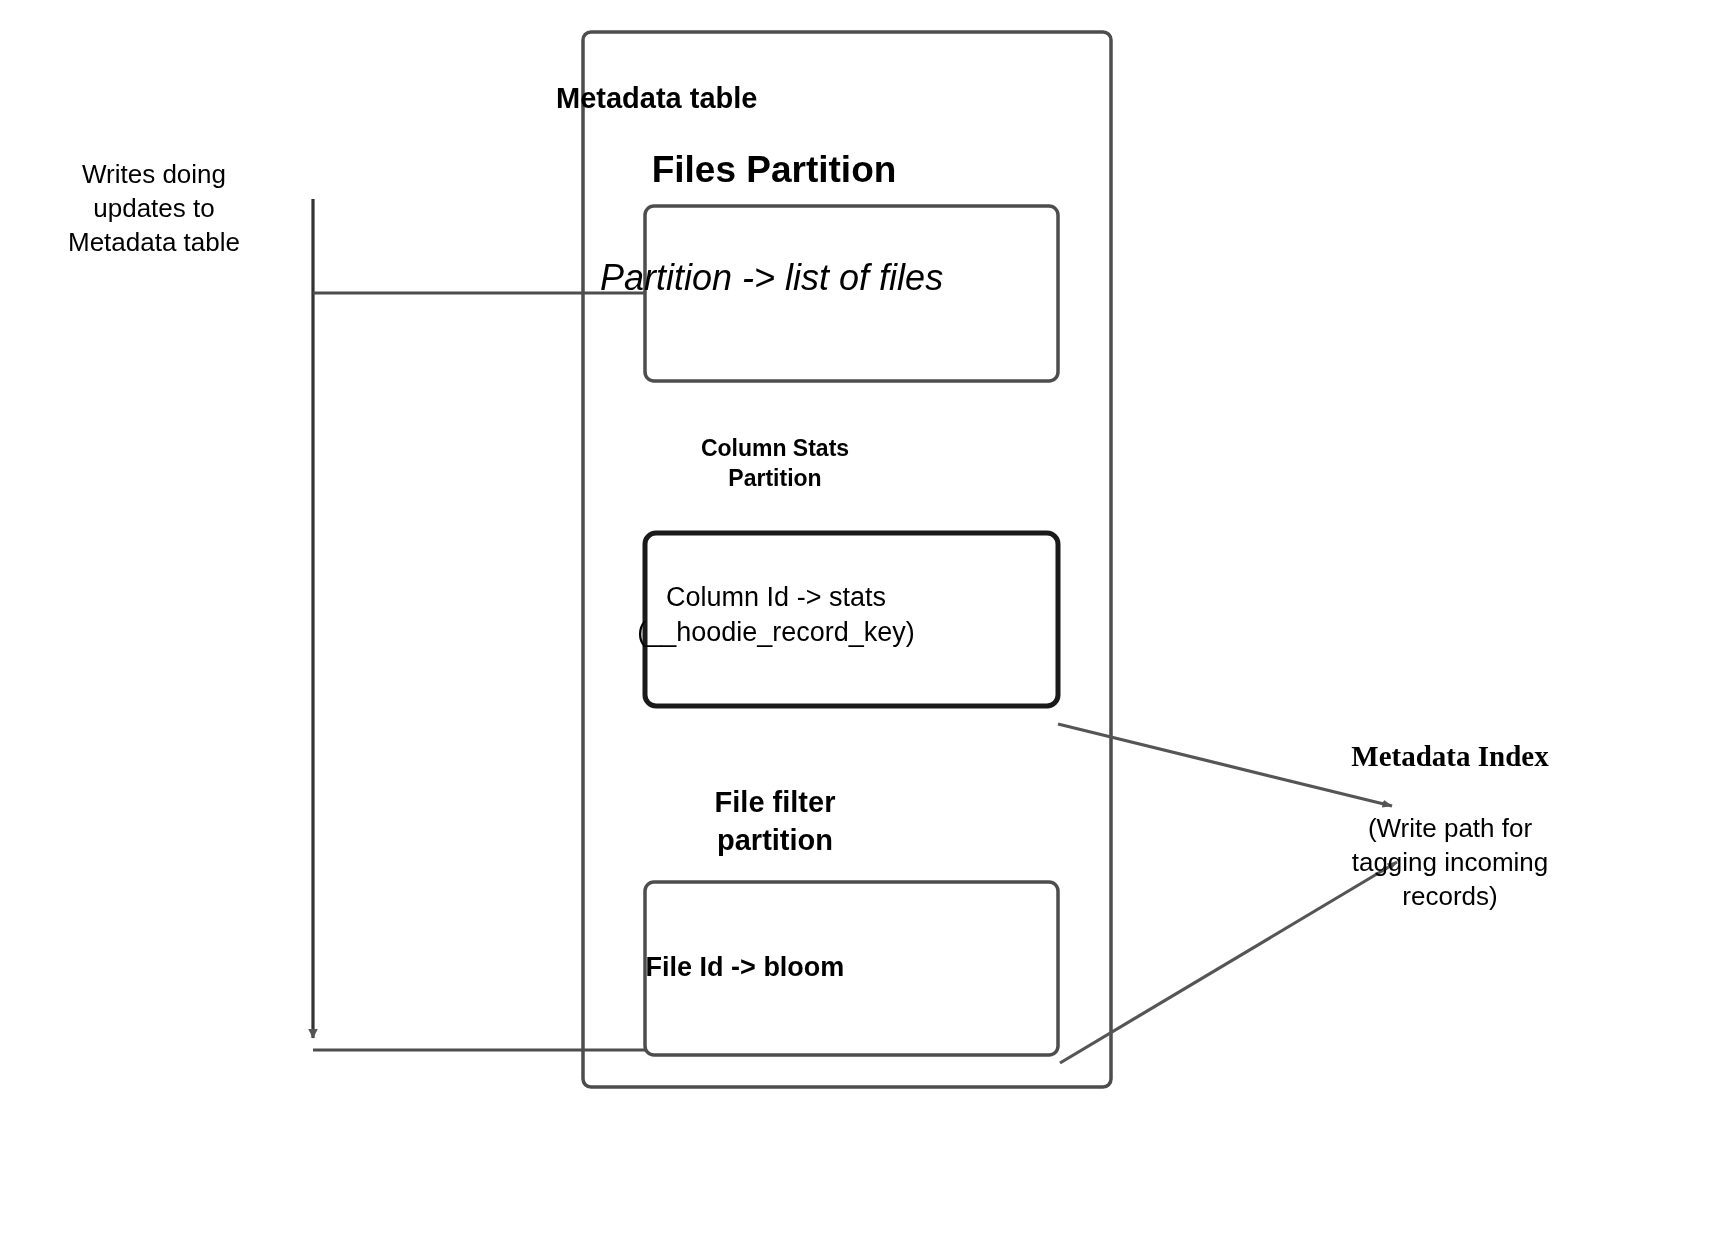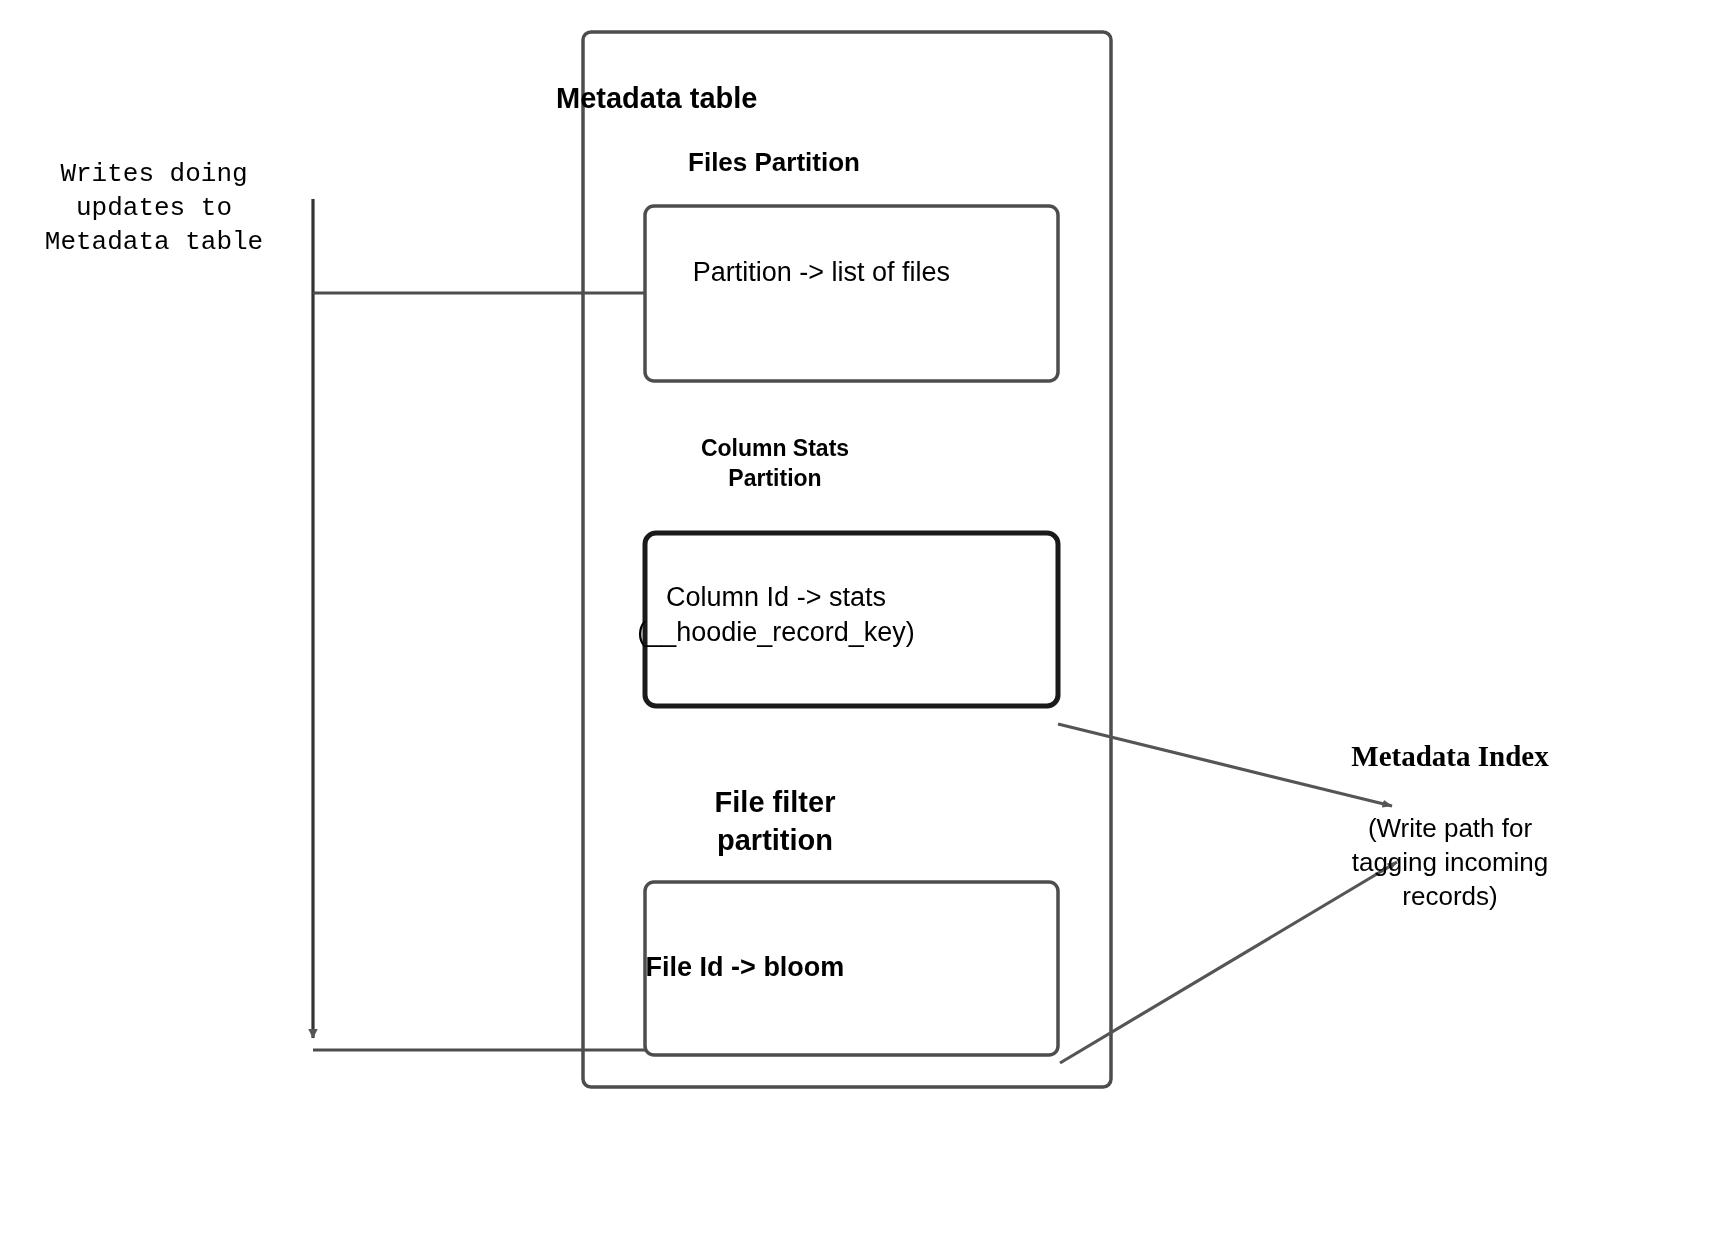--- a/index.html
+++ b/index.html
@@ -31,36 +31,36 @@
   }
   .center { text-align: center; }
   .left   { text-align: left; }
   .bold   { font-weight: bold; }
 
   
   #writes-label {
     left: 8px; top: 158px; width: 292px;
     font-size: 26px;
     text-align: center;
-    font-family: Liberation Mono, monospace;
   }
   #metadata-table-title {
     left: 556px; top: 80px; width: 420px;
     font-size: 29px;
     text-align: left;
   }
   #files-partition-title {
     left: 588px; top: 146px; width: 372px;
-    font-size: 26px;
+    font-size: 37px;
     text-align: center;
   }
   #files-box-text {
     left: 600px; top: 255px; width: 350px;
-    font-size: 27px;
-    text-align: right;
+    font-size: 36px;
+    text-align: left;
+    font-style: italic;
   }
   #colstats-partition-title {
     left: 590px; top: 434px; width: 370px;
     font-size: 23px;
     text-align: center;
   }
   #colstats-box-text {
     left: 595px; top: 580px; width: 362px;
     font-size: 27px;
   }

